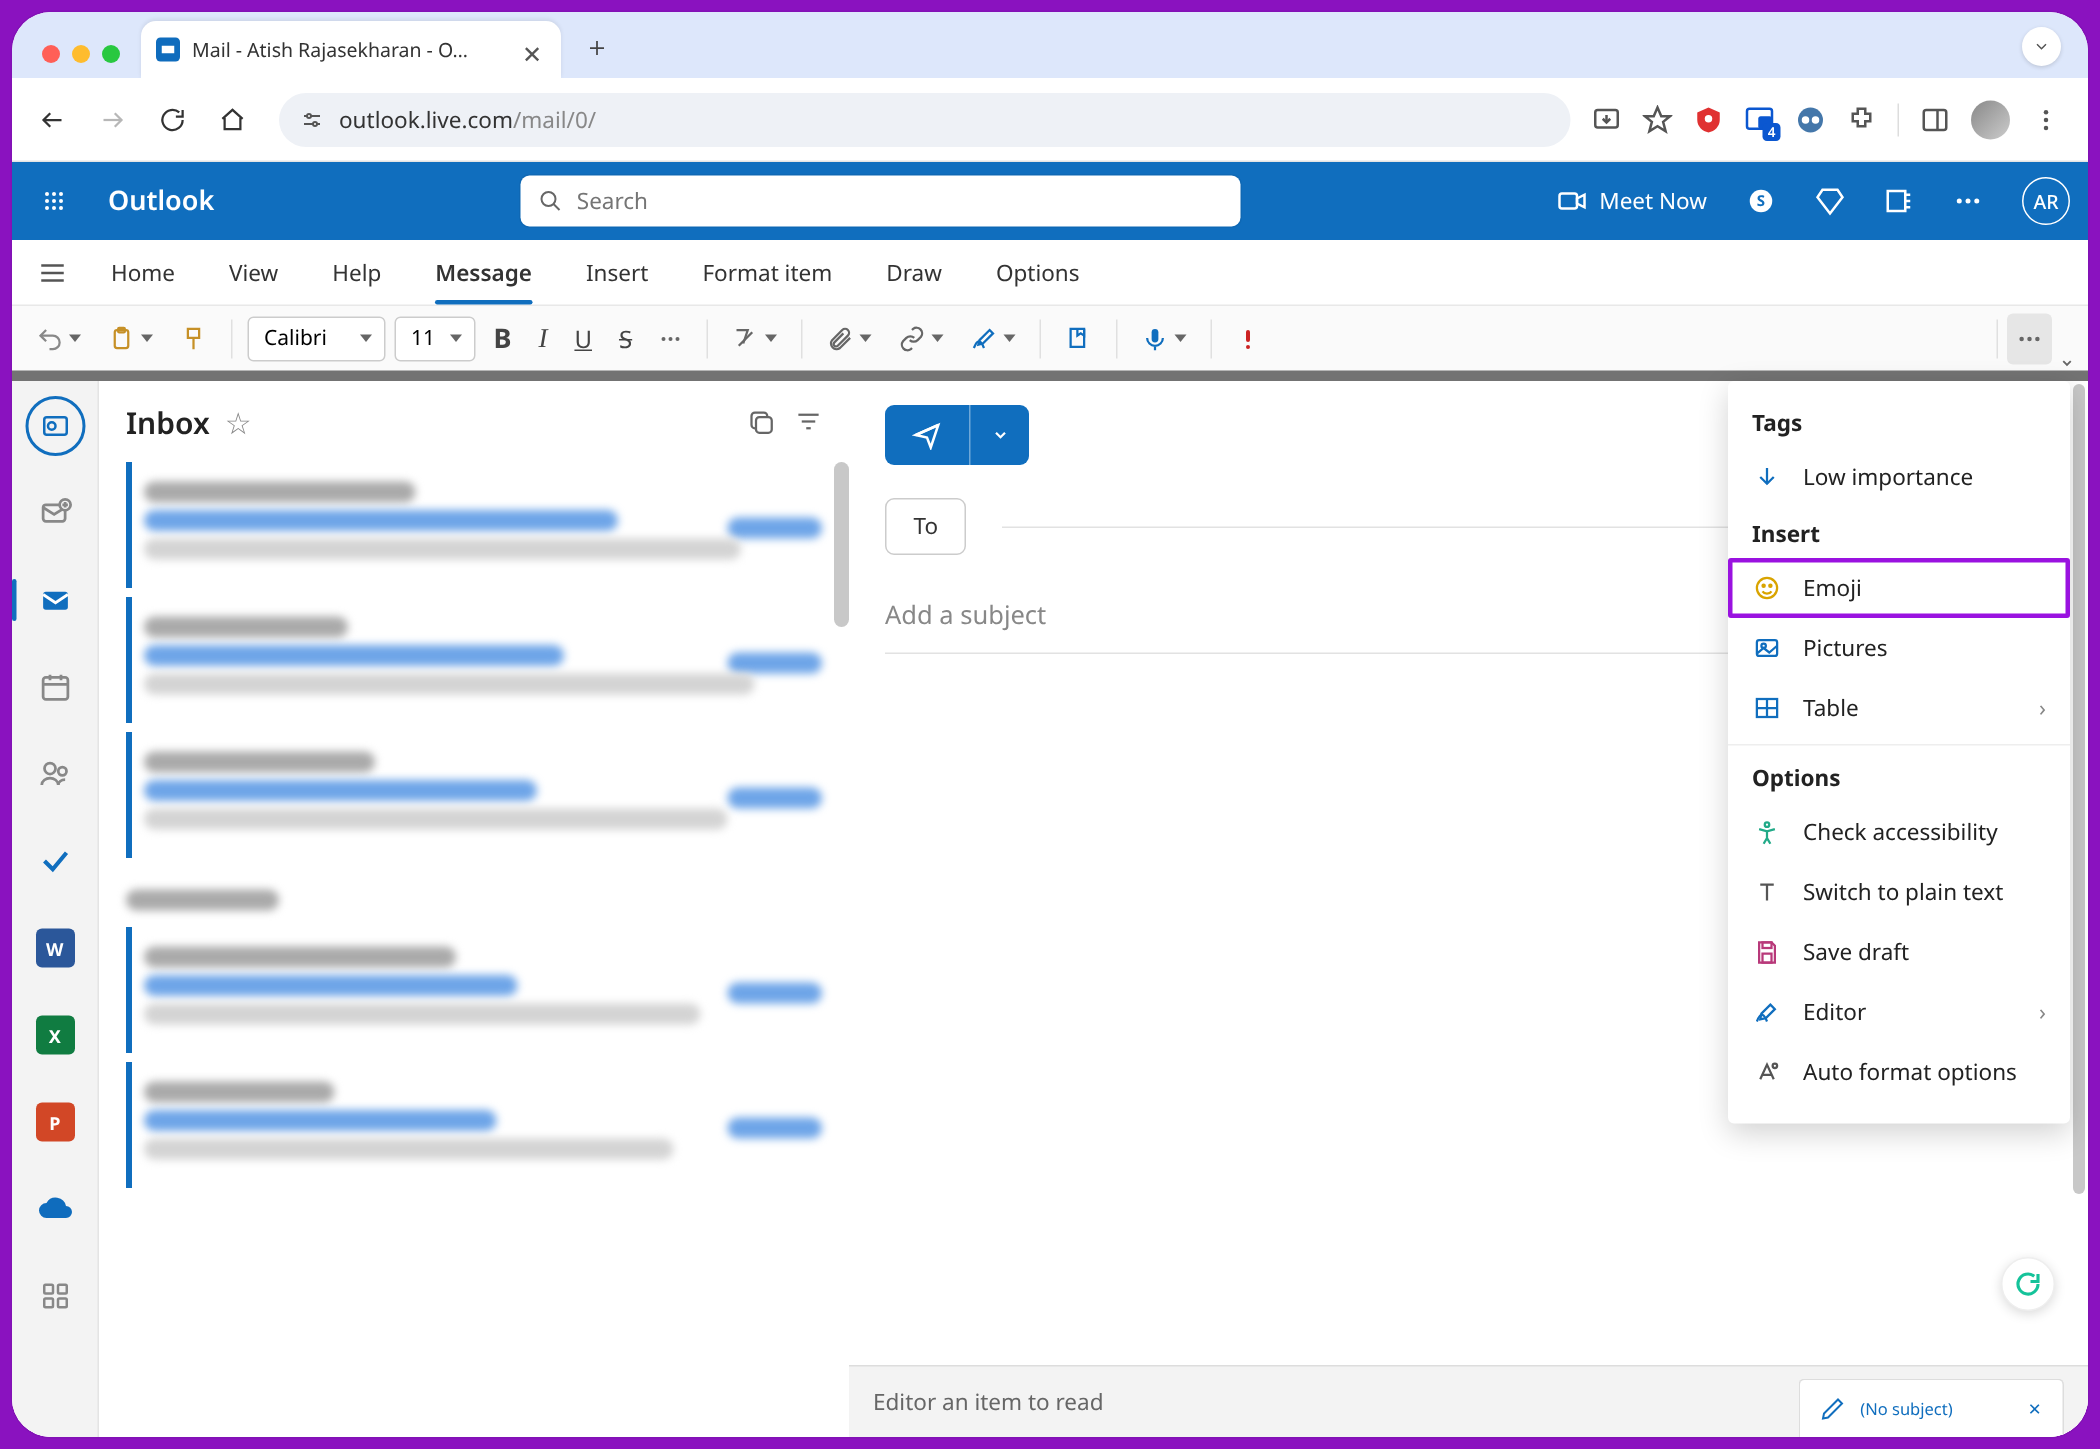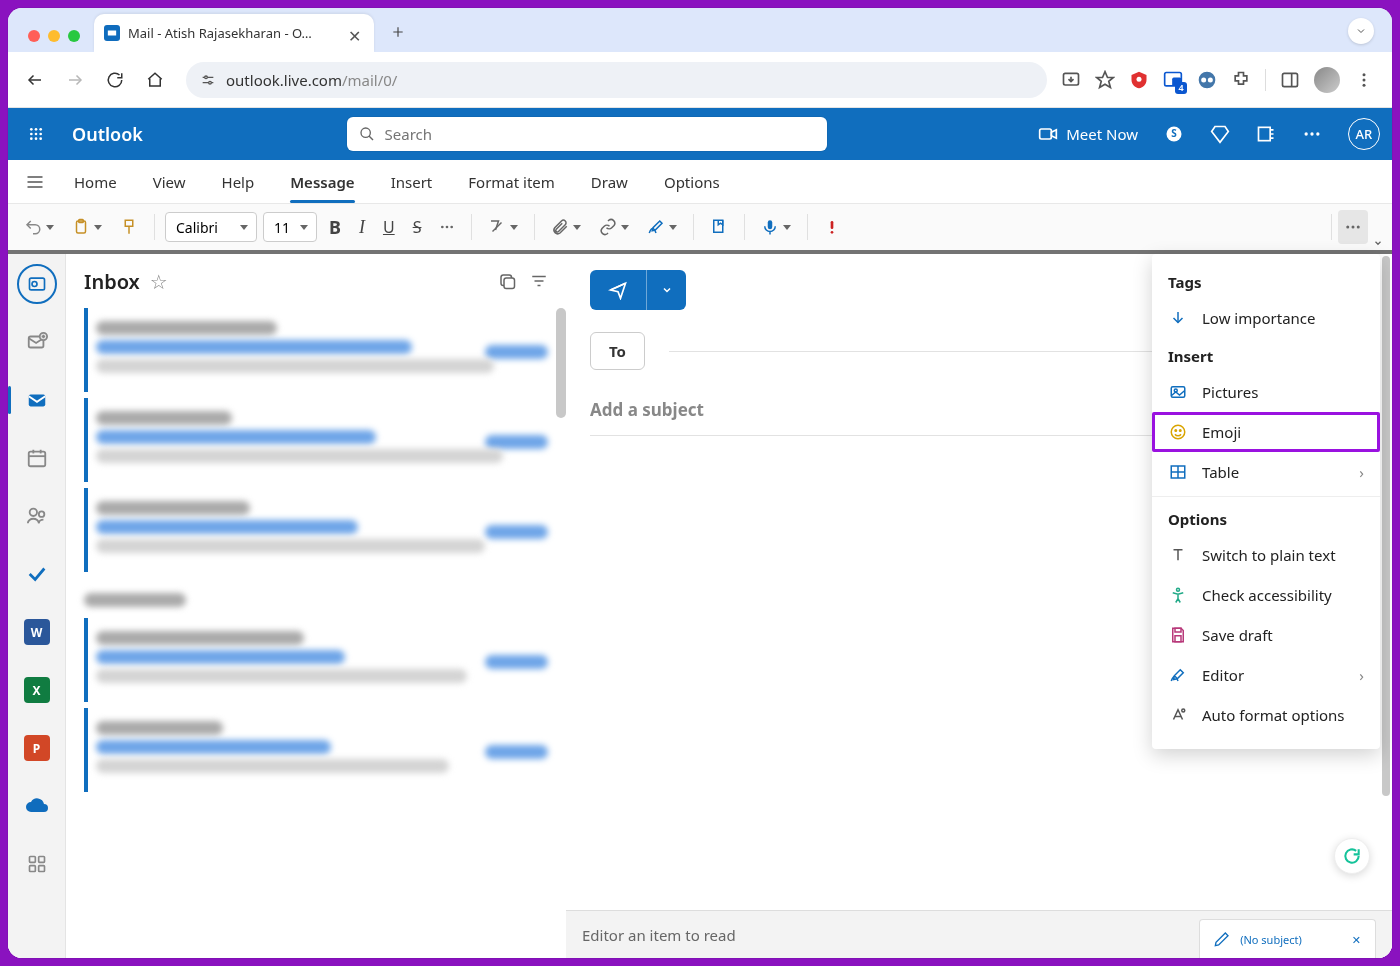--- a/index.html
+++ b/index.html
@@ -1,17 +1,17 @@
 <!DOCTYPE html>
 <html><head>
 <meta charset="utf-8">
 <style>
   * { box-sizing: border-box; margin: 0; padding: 0; font-family: "Segoe UI", system-ui, sans-serif; }
   body { width: 1400px; height: 966px; background: #8a12bf; overflow: hidden; }
-  .frame { position: absolute; inset: 8px; background: #fff; border-radius: 14px; overflow: hidden; box-shadow: 0 0 0 1px rgba(0,0,0,.05); }
+  .frame { position: absolute; inset: 8px; background: #fff; border-radius: 26px; overflow: hidden; box-shadow: 0 0 0 1px rgba(0,0,0,.05); }
 
   
   .chrome { height: 100px; background: #dde7fb; display: flex; flex-direction: column; }
   .tabrow { height: 44px; display: flex; align-items: flex-end; padding: 4px 10px 0; }
   .traffic { display: flex; gap: 8px; align-items: center; margin: 0 14px 10px 10px; }
   .dot { width: 12px; height: 12px; border-radius: 50%; }
   .red{background:#ff5f57}.yel{background:#febc2e}.grn{background:#28c840}
   .tab { background: #fff; border-radius: 10px 10px 0 0; height: 38px; display: flex; align-items: center; padding: 0 10px; gap: 8px; min-width: 280px; box-shadow: 0 -1px 3px rgba(0,0,0,.08); }
   .tab-favicon { width:16px;height:16px;background:#0f6cbd;border-radius:3px;display:flex;align-items:center;justify-content:center; }
   .tab-favicon svg{width:10px;height:10px;fill:#fff}
@@ -46,21 +46,21 @@
   .me{width:32px;height:32px;border-radius:50%;border:1px solid #fff;display:flex;align-items:center;justify-content:center;font-size:13px;font-weight:500}
 
   
   .ribtabs { height:44px; background:#fff; display:flex; align-items:center; padding:0 6px; gap:0; border-bottom:1px solid #e8e8e8; }
   .hamb{width:42px;display:flex;justify-content:center;color:#555;cursor:pointer}
   .ribtab{padding:0 18px;height:100%;display:flex;align-items:center;font-size:15px;color:#333;cursor:pointer;position:relative}
   .ribtab.active{font-weight:600}
   .ribtab.active::after{content:"";position:absolute;left:18px;right:18px;bottom:0;height:3px;background:#106ebe;border-radius:2px}
 
   
-  .ribbon { height:50px; background:#fafafa; display:flex; align-items:center; padding:0 10px; gap:6px; border-bottom:4px solid #737373; position:relative;}
+  .ribbon { height:50px; background:#fafafa; display:flex; align-items:center; padding:0 10px; gap:6px; border-bottom:7px solid #737373; position:relative;}
   .rb{height:34px;display:flex;align-items:center;padding:0 6px;color:#444;border-radius:4px;cursor:pointer;gap:4px}
   .rsep{width:1px;height:26px;background:#e0e0e0;margin:0 4px}
   .font-sel{border:1px solid #ccc;border-radius:4px;height:30px;display:flex;align-items:center;padding:0 8px 0 10px;background:#fff;font-size:14px;gap:22px;}
   .caret{width:0;height:0;border-left:4px solid transparent;border-right:4px solid transparent;border-top:5px solid #666}
   .ribbon-right{position:absolute;right:6px;top:0;bottom:0;display:flex;align-items:center;gap:2px}
   .ribexp{width:16px;height:50px;display:flex;align-items:flex-end;justify-content:center;color:#666;padding-bottom:4px;cursor:pointer}
 
   
   .app { position:absolute;top:246px;bottom:0;left:0;right:0;display:flex;background:#fff;}
   .rail { width:58px;background:#f3f3f3;border-right:1px solid #e4e4e4;display:flex;flex-direction:column;align-items:center;padding-top:10px;gap:18px;}
@@ -76,21 +76,21 @@
   .ml-head{height:54px;display:flex;align-items:center;padding:0 18px;gap:10px;font-size:20px;font-weight:600;color:#222}
   .ml-head .star{color:#888;font-weight:400}
   .ml-head-right{margin-left:auto;display:flex;gap:14px;color:#666}
   .ml-items{flex:1;overflow:hidden;padding:0 18px}
   .ml-item{border-left:4px solid #106ebe;padding:8px 0 14px 8px;margin-bottom:6px}
   .blurline{height:14px;background:#d4d4d4;border-radius:7px;filter:blur(3px);margin:5px 0}
   .blurline.dark{background:#aaa}.blurline.blue{background:#6ea5e8}.blurline.short{width:40%}.blurline.med{width:70%}.blurline.time{width:14%;float:right;background:#6ea5e8}
   .ml-scroll{position:absolute;right:0;top:54px;width:10px;height:110px;background:#c8c8c8;border-radius:5px}
 
   .compose{flex:1;background:#fff;position:relative;display:flex;flex-direction:column;}
-  .comp-head{padding:16px 24px 0;font-weight:bold;}
+  .comp-head{padding:16px 24px 0;}
   .sendbtn{display:inline-flex;border-radius:6px;overflow:hidden;height:40px}
   .sendbtn .s1{background:#106ebe;color:#fff;display:flex;align-items:center;justify-content:center;width:56px;cursor:pointer}
   .sendbtn .s2{background:#106ebe;color:#fff;display:flex;align-items:center;justify-content:center;width:40px;border-left:1px solid rgba(255,255,255,.4);cursor:pointer}
   .to-row{margin-top:22px;display:flex;align-items:center;gap:16px}
   .to-btn{border:1px solid #ccc;border-radius:6px;padding:8px 18px;font-size:15px;color:#333;cursor:pointer}
   .subj{margin-top:28px;font-size:17px;color:#888}
   .subj-line{height:1px;background:#e2e2e2;margin-top:14px}
   .grammarly{position:absolute;right:22px;bottom:84px;width:36px;height:36px;border-radius:50%;background:#fff;box-shadow:0 2px 8px rgba(0,0,0,.15);display:flex;align-items:center;justify-content:center;color:#15c39a;border:1px solid #eee}
 
   .statusbar{position:absolute;left:0;right:0;bottom:0;height:48px;background:#f3f3f3;border-top:1px solid #ddd;display:flex;align-items:center;padding:0 16px}
@@ -587,71 +587,71 @@
         <div class="dd-i">
             <span class="dd-ic">
               <svg width="18" height="18" viewBox="0 0 24 24" fill="none" stroke="#106ebe" stroke-width="2">
                 <line x1="12" y1="4" x2="12" y2="18"></line>
                 <polyline points="6 12 12 18 18 12"></polyline>
               </svg>
             </span>
             <span>Low importance</span>
           </div>
         <div class="dd-h">Insert</div>
-        <div class="dd-i">
-            <span class="dd-ic">
-              <svg width="18" height="18" viewBox="0 0 24 24" fill="none" stroke="#106ebe" stroke-width="2">
-                <rect x="3" y="5" width="18" height="14" rx="2"></rect>
-                <circle cx="9" cy="10" r="2"></circle>
-                <polyline points="3 17 9 12 14 16 21 10"></polyline>
-              </svg>
-            </span>
-            <span>Pictures</span>
-          </div>
         <div class="dd-i hl">
             <span class="dd-ic" style="color:#d9a400">
               <svg width="18" height="18" viewBox="0 0 24 24" fill="none" stroke="#d9a400" stroke-width="2">
                 <circle cx="12" cy="12" r="9"></circle>
                 <circle cx="9" cy="10" r="1" fill="#d9a400"></circle>
                 <circle cx="15" cy="10" r="1" fill="#d9a400"></circle>
                 <path d="M8 15c1 1.5 2.5 2 4 2s3-.5 4-2"></path>
               </svg>
             </span>
             <span>Emoji</span>
           </div>
         <div class="dd-i">
             <span class="dd-ic">
               <svg width="18" height="18" viewBox="0 0 24 24" fill="none" stroke="#106ebe" stroke-width="2">
+                <rect x="3" y="5" width="18" height="14" rx="2"></rect>
+                <circle cx="9" cy="10" r="2"></circle>
+                <polyline points="3 17 9 12 14 16 21 10"></polyline>
+              </svg>
+            </span>
+            <span>Pictures</span>
+          </div>
+        <div class="dd-i">
+            <span class="dd-ic">
+              <svg width="18" height="18" viewBox="0 0 24 24" fill="none" stroke="#106ebe" stroke-width="2">
                 <rect x="3" y="4" width="18" height="16"></rect>
                 <line x1="3" y1="12" x2="21" y2="12"></line>
                 <line x1="12" y1="4" x2="12" y2="20"></line>
               </svg>
             </span>
             <span>Table</span>
             <span class="chev">›</span>
           </div>
         <div class="dd-sep"></div>
         <div class="dd-h">Options</div>
+        <div class="dd-i">
+            <span class="dd-ic" style="color:#2a8">
+              <svg width="18" height="18" viewBox="0 0 24 24" fill="none" stroke="#2a8" stroke-width="2">
+                <circle cx="12" cy="5" r="2"></circle>
+                <path d="M5 9l7 2 7-2M12 11v6l-3 5M12 17l3 5"></path>
+              </svg>
+            </span>
+            <span>Check accessibility</span>
+          </div>
         <div class="dd-i">
             <span class="dd-ic" style="color:#555">
               <svg width="18" height="18" viewBox="0 0 24 24" fill="none" stroke="#555" stroke-width="2">
                 <line x1="6" y1="5" x2="18" y2="5"></line>
                 <line x1="12" y1="5" x2="12" y2="19"></line>
               </svg>
             </span>
             <span>Switch to plain text</span>
-          </div>
-        <div class="dd-i">
-            <span class="dd-ic" style="color:#2a8">
-              <svg width="18" height="18" viewBox="0 0 24 24" fill="none" stroke="#2a8" stroke-width="2">
-                <circle cx="12" cy="5" r="2"></circle>
-                <path d="M5 9l7 2 7-2M12 11v6l-3 5M12 17l3 5"></path>
-              </svg>
-            </span>
-            <span>Check accessibility</span>
           </div>
         <div class="dd-i">
             <span class="dd-ic" style="color:#b8397a">
               <svg width="18" height="18" viewBox="0 0 24 24" fill="none" stroke="#b8397a" stroke-width="2">
                 <path d="M5 3h11l3 3v15H5z"></path>
                 <rect x="8" y="3" width="8" height="5"></rect>
                 <rect x="8" y="13" width="8" height="8"></rect>
               </svg>
             </span>
             <span>Save draft</span>

